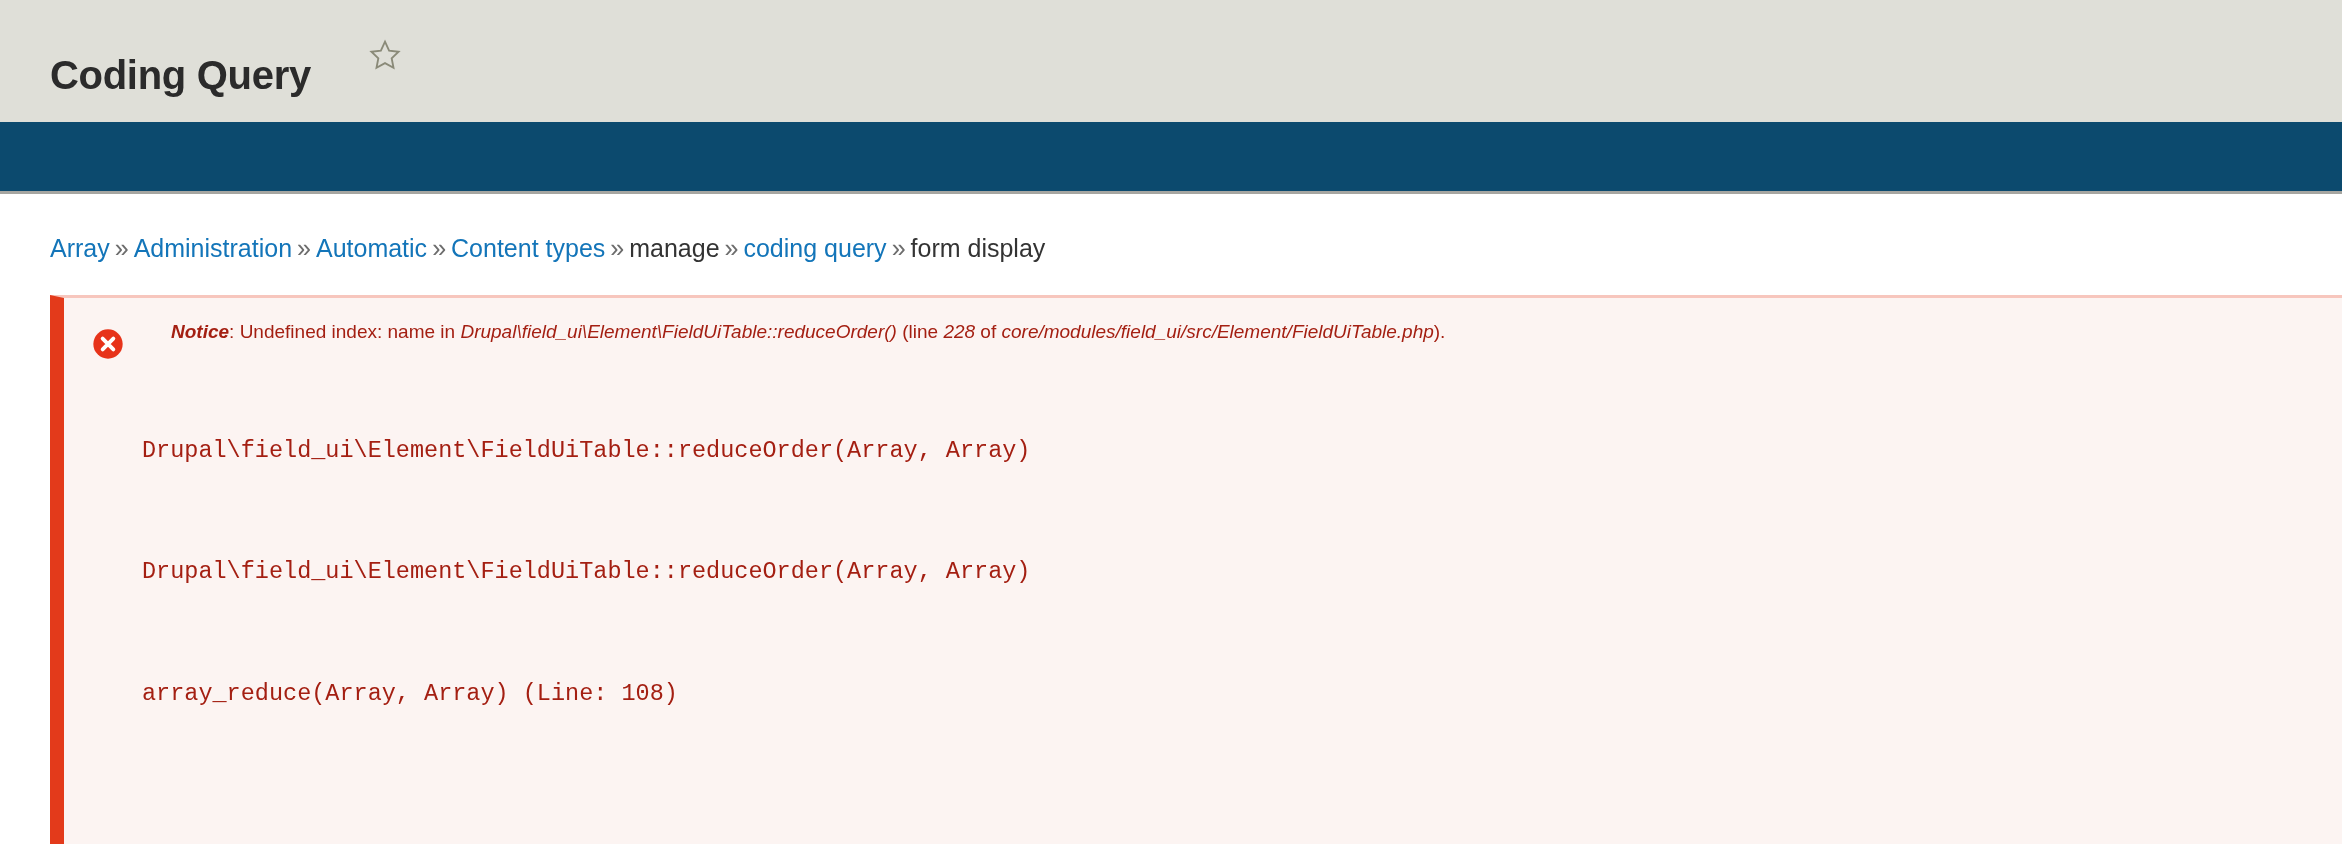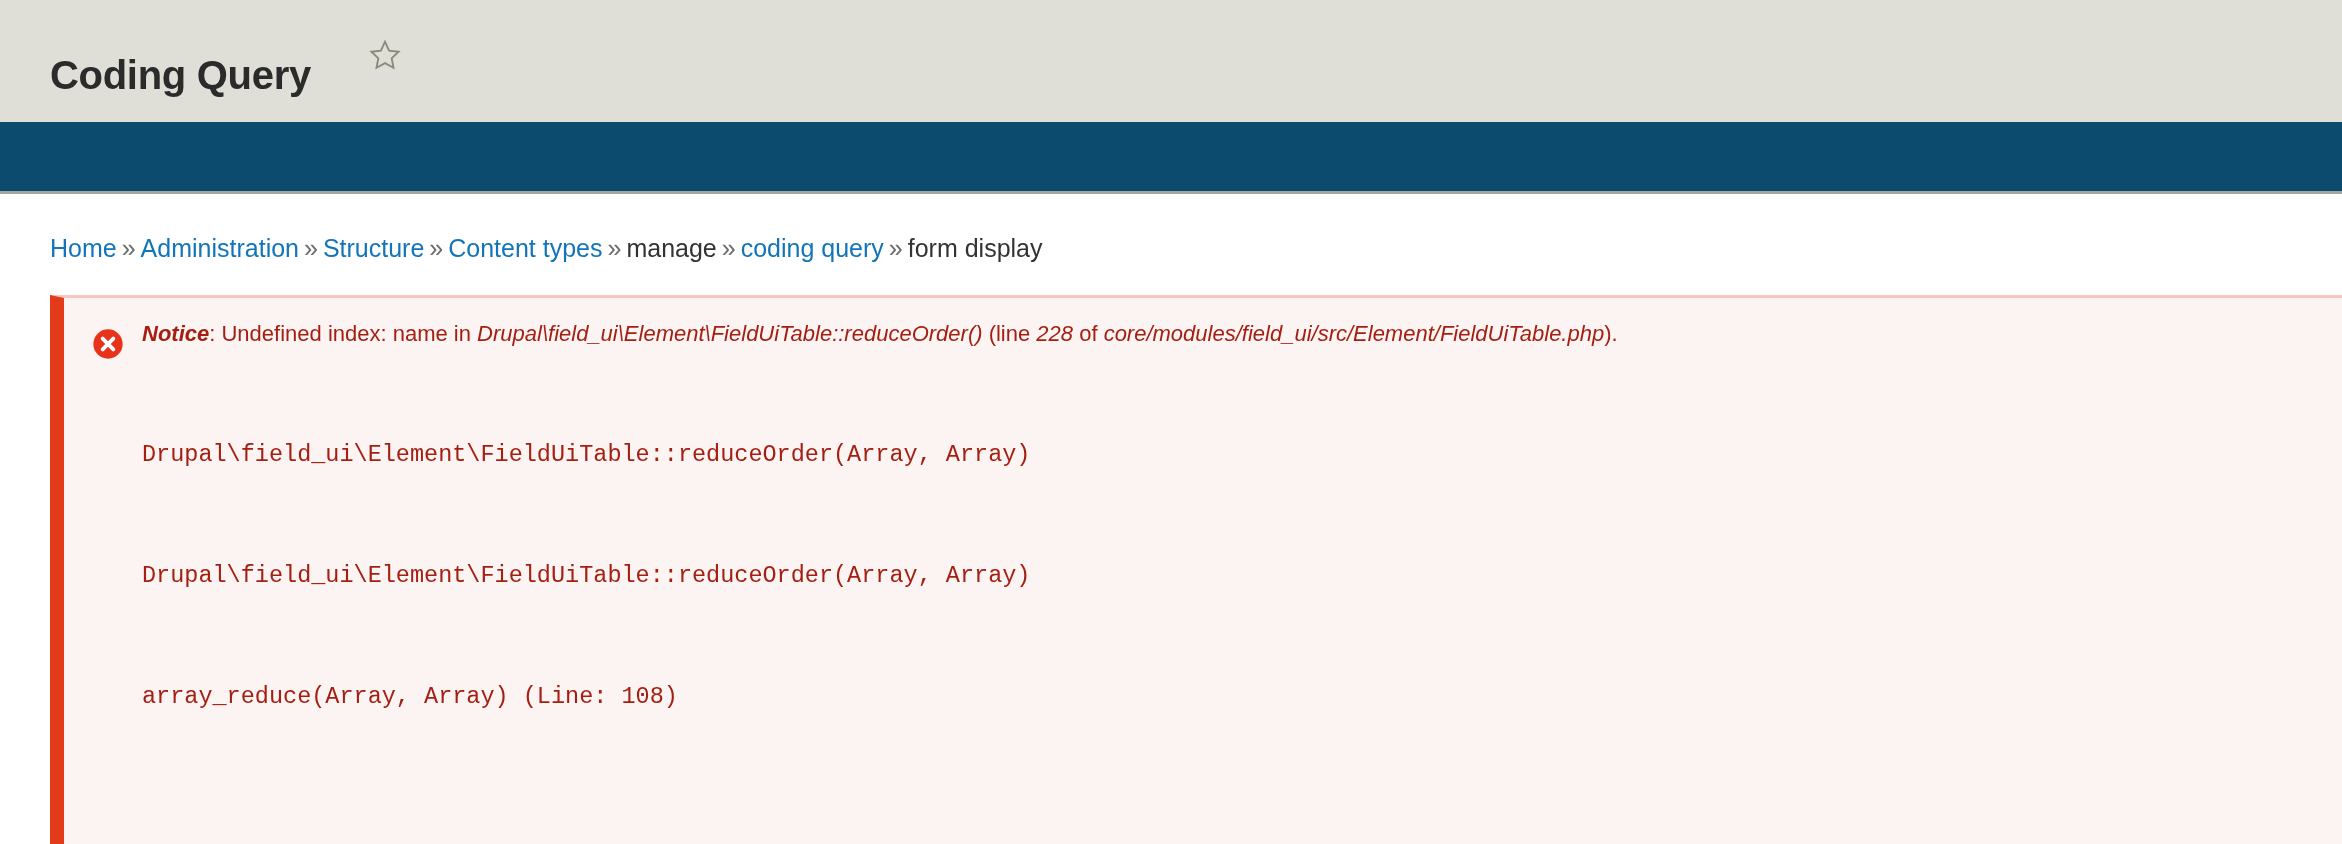--- a/index.html
+++ b/index.html
@@ -151,22 +151,22 @@
   }
   .error-icon {
     position: absolute;
     left: 28px;
     top: 8px;
     width: 32px;
     height: 32px;
   }
   .notice-line {
     margin: 0 0 6px 0;
-    padding-left: 78px;
-    font-size: 22px;
+    padding-left: 107px;
+    font-size: 19px;
     line-height: 1.28;
     color: #a41f12;
     font-style: italic;
   }
   .notice-line .nonitalic { font-style: normal; }
   .notice-line b { font-weight: bold; font-style: italic; }
   .trace {
     margin: 0;
     padding: 0 0 0 78px;
     list-style: none;
@@ -194,21 +194,21 @@
         <polygon points="12,2.6 14.9,8.9 21.6,9.7 16.7,14.3 18,21 12,17.7 6,21 7.3,14.3 2.4,9.7 9.1,8.9"></polygon>
       </svg>
     </span>
   </div>
 
   <div class="tabs-underline"></div>
 
   <div class="main">
 
     <nav class="breadcrumb">
-      <a>Home</a><span class="crumb-sep">»</span><a>Administration</a><span class="crumb-sep">»</span><a>Structure</a><span class="crumb-sep">»</span><a>Content types</a><span class="crumb-sep">»</span><span class="crumb-plain">manage</span><span class="crumb-sep">»</span><a>coding query</a><span class="crumb-sep">»</span><span class="crumb-plain">form display</span>
+      <a>Array</a><span class="crumb-sep">»</span><a>Administration</a><span class="crumb-sep">»</span><a>Automatic</a><span class="crumb-sep">»</span><a>Content types</a><span class="crumb-sep">»</span><span class="crumb-plain">manage</span><span class="crumb-sep">»</span><a>coding query</a><span class="crumb-sep">»</span><span class="crumb-plain">form display</span>
     </nav>
 
     <div class="messages">
       <div class="msg-inner">
         <span class="error-icon">
           <svg width="32" height="32" viewBox="0 0 24 24">
             <circle cx="12" cy="12" r="11" fill="#e7331a"></circle>
             <path d="M8 8 L16 16 M16 8 L8 16" stroke="#ffffff" stroke-width="2.9" stroke-linecap="round"></path>
           </svg>
         </span>

